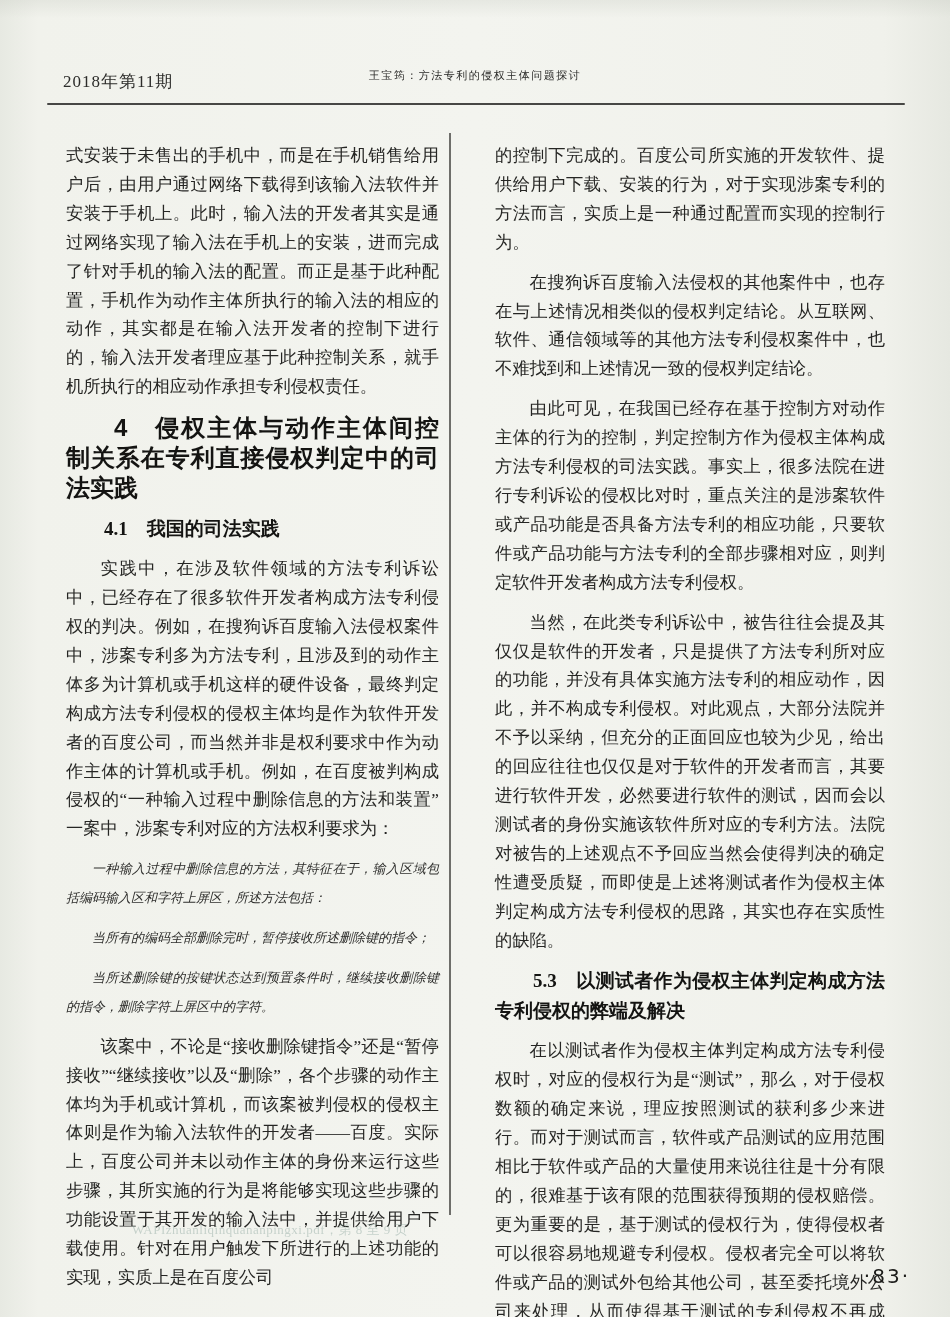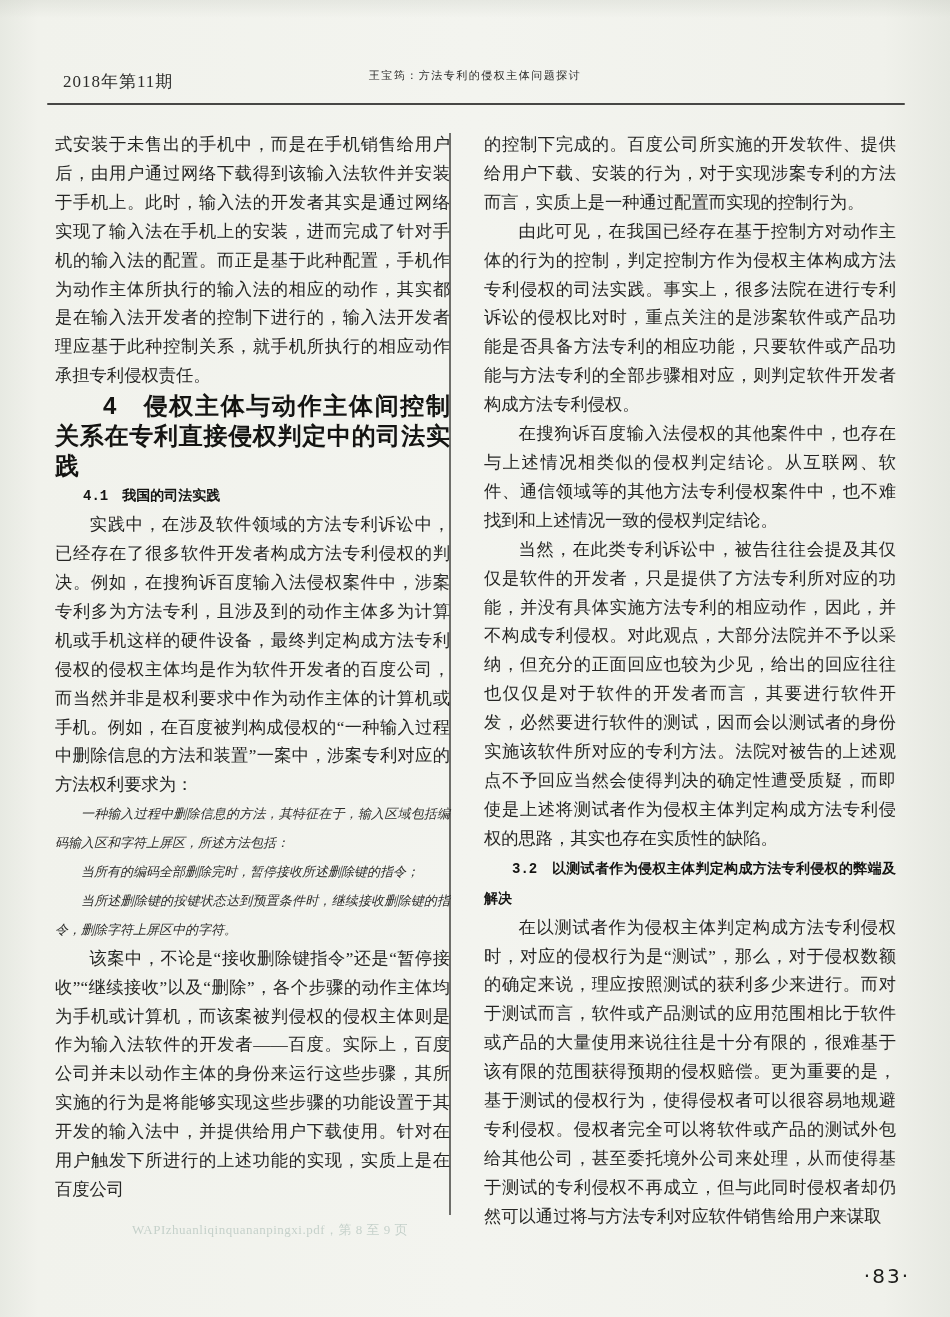--- a/index.html
+++ b/index.html
@@ -29,32 +29,32 @@
     position:absolute;left:449px;top:133px;width:2px;height:1082px;
     background:#6e6e6a;
   }
   .col{
     position:absolute;top:131px;
     font-size:17.3px;line-height:28.9px;
     text-align:justify;text-justify:inter-ideograph;
   }
   .col-left{left:55px;width:395px;}
   .col-right{left:484px;width:412px;}
-  .col p{margin:0;text-indent:2em;}
+  .col p{margin:11px;text-indent:2em;}
   .col p.cont{text-indent:0;}
   .sec-heading{
     margin:9px 0 2px 0;
     font-family:"Liberation Sans","DejaVu Sans",sans-serif;
     font-weight:bold;font-size:24px;line-height:30px;
     color:#141412;text-align:justify;text-indent:0;
   }
   .sub-heading{
     margin:0 0 2px 0;
-    font-family:Liberation Mono, monospace;
-    font-weight:bold;font-size:14px;line-height:30px;
+    font-family:Liberation Serif, serif;
+    font-weight:bold;font-size:19px;line-height:30px;
     color:#141412;text-align:justify;text-indent:0;
   }
   .claim-quote p{
     font-style:italic;
     font-family:"DejaVu Serif","Liberation Serif",serif;
     font-size:13px;
     color:#2e2e2c;
   }
   .bleed-through{
     position:absolute;left:95px;top:1221px;width:640px;
@@ -88,24 +88,24 @@
     <div class="claim-quote">
       <p>一种输入过程中删除信息的方法，其特征在于，输入区域包括编码输入区和字符上屏区，所述方法包括：</p>
       <p>当所有的编码全部删除完时，暂停接收所述删除键的指令；</p>
       <p>当所述删除键的按键状态达到预置条件时，继续接收删除键的指令，删除字符上屏区中的字符。</p>
     </div>
     <p>该案中，不论是“接收删除键指令”还是“暂停接收”“继续接收”以及“删除”，各个步骤的动作主体均为手机或计算机，而该案被判侵权的侵权主体则是作为输入法软件的开发者——百度。实际上，百度公司并未以动作主体的身份来运行这些步骤，其所实施的行为是将能够实现这些步骤的功能设置于其开发的输入法中，并提供给用户下载使用。针对在用户触发下所进行的上述功能的实现，实质上是在百度公司</p>
   </div>
 
   <div class="col col-right">
     <p class="cont">的控制下完成的。百度公司所实施的开发软件、提供给用户下载、安装的行为，对于实现涉案专利的方法而言，实质上是一种通过配置而实现的控制行为。</p>
+    <p>在搜狗诉百度输入法侵权的其他案件中，也存在与上述情况相类似的侵权判定结论。从互联网、软件、通信领域等的其他方法专利侵权案件中，也不难找到和上述情况一致的侵权判定结论。</p>
     <p>由此可见，在我国已经存在基于控制方对动作主体的行为的控制，判定控制方作为侵权主体构成方法专利侵权的司法实践。事实上，很多法院在进行专利诉讼的侵权比对时，重点关注的是涉案软件或产品功能是否具备方法专利的相应功能，只要软件或产品功能与方法专利的全部步骤相对应，则判定软件开发者构成方法专利侵权。</p>
-    <p>在搜狗诉百度输入法侵权的其他案件中，也存在与上述情况相类似的侵权判定结论。从互联网、软件、通信领域等的其他方法专利侵权案件中，也不难找到和上述情况一致的侵权判定结论。</p>
     <p>当然，在此类专利诉讼中，被告往往会提及其仅仅是软件的开发者，只是提供了方法专利所对应的功能，并没有具体实施方法专利的相应动作，因此，并不构成专利侵权。对此观点，大部分法院并不予以采纳，但充分的正面回应也较为少见，给出的回应往往也仅仅是对于软件的开发者而言，其要进行软件开发，必然要进行软件的测试，因而会以测试者的身份实施该软件所对应的专利方法。法院对被告的上述观点不予回应当然会使得判决的确定性遭受质疑，而即使是上述将测试者作为侵权主体判定构成方法专利侵权的思路，其实也存在实质性的缺陷。</p>
-    <p class="sub-heading">3.2　以测试者作为侵权主体判定构成方法专利侵权的弊端及解决</p>
+    <p class="sub-heading">5.3　以测试者作为侵权主体判定构成方法专利侵权的弊端及解决</p>
     <p>在以测试者作为侵权主体判定构成方法专利侵权时，对应的侵权行为是“测试”，那么，对于侵权数额的确定来说，理应按照测试的获利多少来进行。而对于测试而言，软件或产品测试的应用范围相比于软件或产品的大量使用来说往往是十分有限的，很难基于该有限的范围获得预期的侵权赔偿。更为重要的是，基于测试的侵权行为，使得侵权者可以很容易地规避专利侵权。侵权者完全可以将软件或产品的测试外包给其他公司，甚至委托境外公司来处理，从而使得基于测试的专利侵权不再成立，但与此同时侵权者却仍然可以通过将与方法专利对应软件销售给用户来谋取</p>
   </div>
 
   <div class="bleed-through">WAPIzhuanliqinquananpingxi.pdf，第 8 至 9 页</div>
 
   <div class="page-number">·83·</div>
 
 </div>
 
 </body></html>

